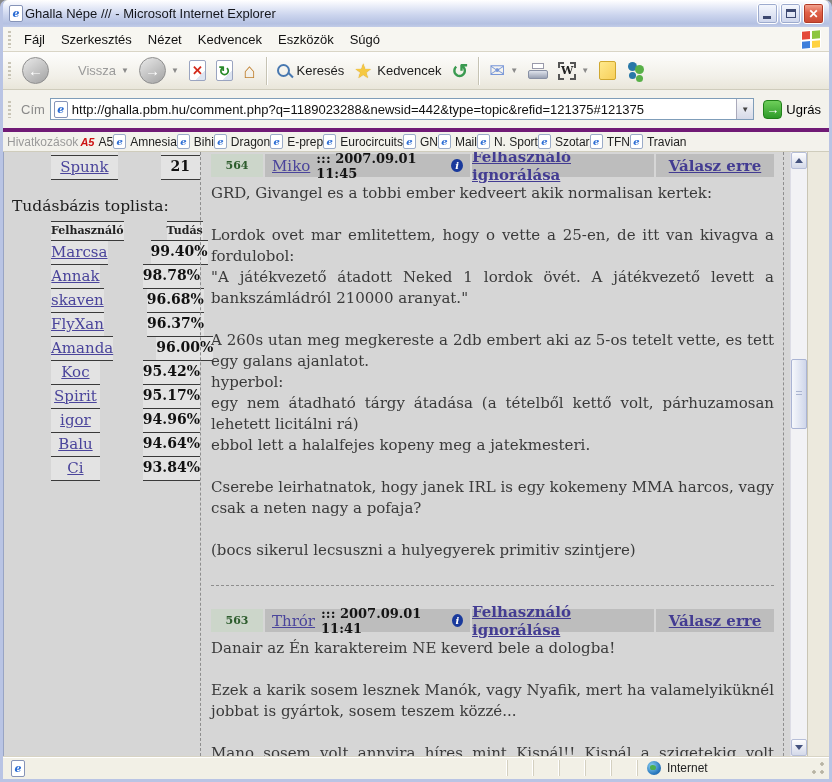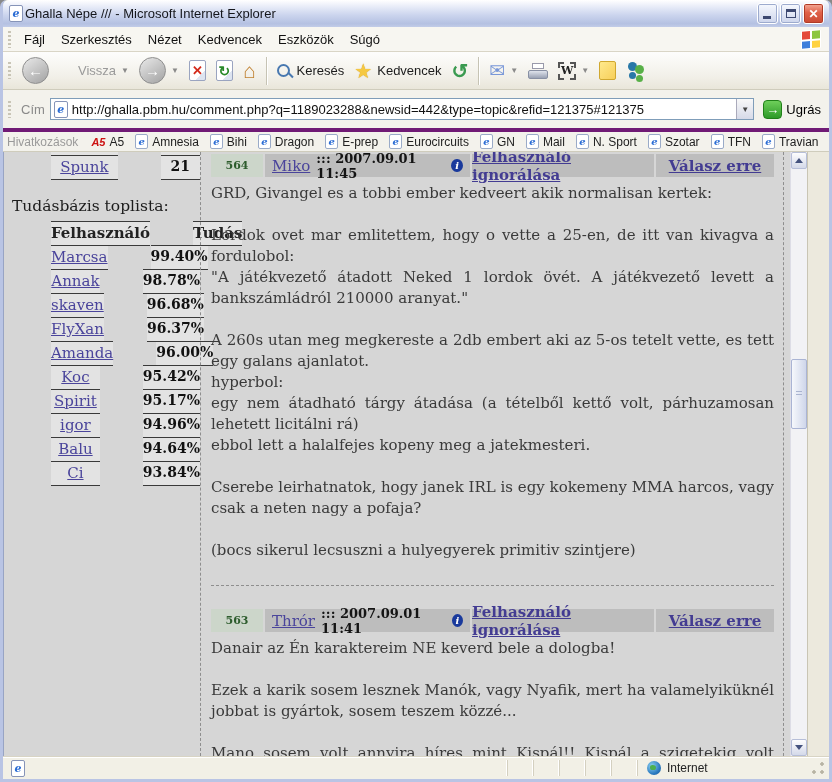--- a/index.html
+++ b/index.html
@@ -81,40 +81,40 @@
   .addr-url { flex:1; font-size:13px; color:#111; white-space:nowrap; overflow:hidden; }
   .addr-drop { width:17px; height:20px; background:linear-gradient(180deg,#f8f8f8,#d6dae8);
     border-left:1px solid #aab; display:flex; align-items:center; justify-content:center; font-size:8px; color:#444; }
   .go-btn { display:flex; align-items:center; gap:4px; padding:1px 4px; }
   .go-circle { width:19px; height:19px; border-radius:4px; border:1px solid #208018;
     background:linear-gradient(180deg,#6ecf5a,#2e9a28); color:#fff; font-weight:bold; font-size:13px;
     display:flex; align-items:center; justify-content:center; }
 
   
   .linksbar { flex:0 0 20px; background:#f3f2ec; border-bottom:1px solid #cfccbc;
-    display:flex; align-items:center; padding:0 4px; gap:11px; font-size:12px; }
+    display:flex; align-items:center; padding:0 4px; font-size:12px; }
   .links-label { color:#9a9a9a; margin-right:2px; }
   .link-item { display:flex; align-items:center; gap:4px; color:#222; }
   .fav-e { width:13px; height:15px; background:#fff; border:1px solid #9aabc8; border-radius:2px;
     font:italic bold 10px "DejaVu Serif", serif; color:#2a6cd4;
     display:flex; align-items:center; justify-content:center; }
   .fav-a5 { color:#cc1111; font:italic bold 11px "Liberation Sans", sans-serif; }
 
   
   .content { flex:1; background:#d6d6d6; display:flex; overflow:hidden; border-left:1px solid #98a4c4; }
   .sidebar { width:196px; padding:0 0 0 7px; font-family:"DejaVu Serif", serif; }
   .sb-row { display:flex; gap:3px; margin-top:-1px; }
   .sb-cell { background:#e3e3e3; border-top:1px solid #3a3a3a; border-bottom:1px solid #3a3a3a;
     text-align:center; font-size:15px; padding:2px 0 3px; color:#222;margin-left:40px; }
   .c1 { width:112px; } .c2 { width:66px; }
   .sliver .sb-cell { height:5px; border-top:none; padding:0; }
   .sb-link { color:#4a449b; text-decoration:underline; }
   .sb-num { font-weight:bold; color:#111; font-size:14px; }
   .sb-heading { font-size:15.5px; color:#1c1c1c; margin:17px 0 7px 1px; }
-  .sb-cell.hd { font-weight:bold; font-size:15px; }
+  .sb-cell.hd { font-weight:bold; font-size:11px; }
 
   .main { width:584px; border-left:1px dashed #8e8e8e; border-right:1px dashed #8e8e8e;
     padding:2px 9px 0 10px; }
   .post { border-bottom:1px dashed #8e8e8e; margin-bottom:23px; padding-bottom:3px; }
   .post.cut { border-bottom:none; margin-bottom:0; }
   .post-header { display:flex; gap:2px; height:23px; font-family:"DejaVu Serif", serif; }
   .ph-num { width:52px; background:#ccd6ca; color:#2d5c2d; font-weight:bold; font-size:11px;
     display:flex; align-items:center; justify-content:center; }
   .ph-main { flex:1; background:#bdbdbd; display:flex; align-items:center; padding:0 7px; gap:6px; }
   .ph-author { color:#4a449b; text-decoration:underline; font-size:15px; }

